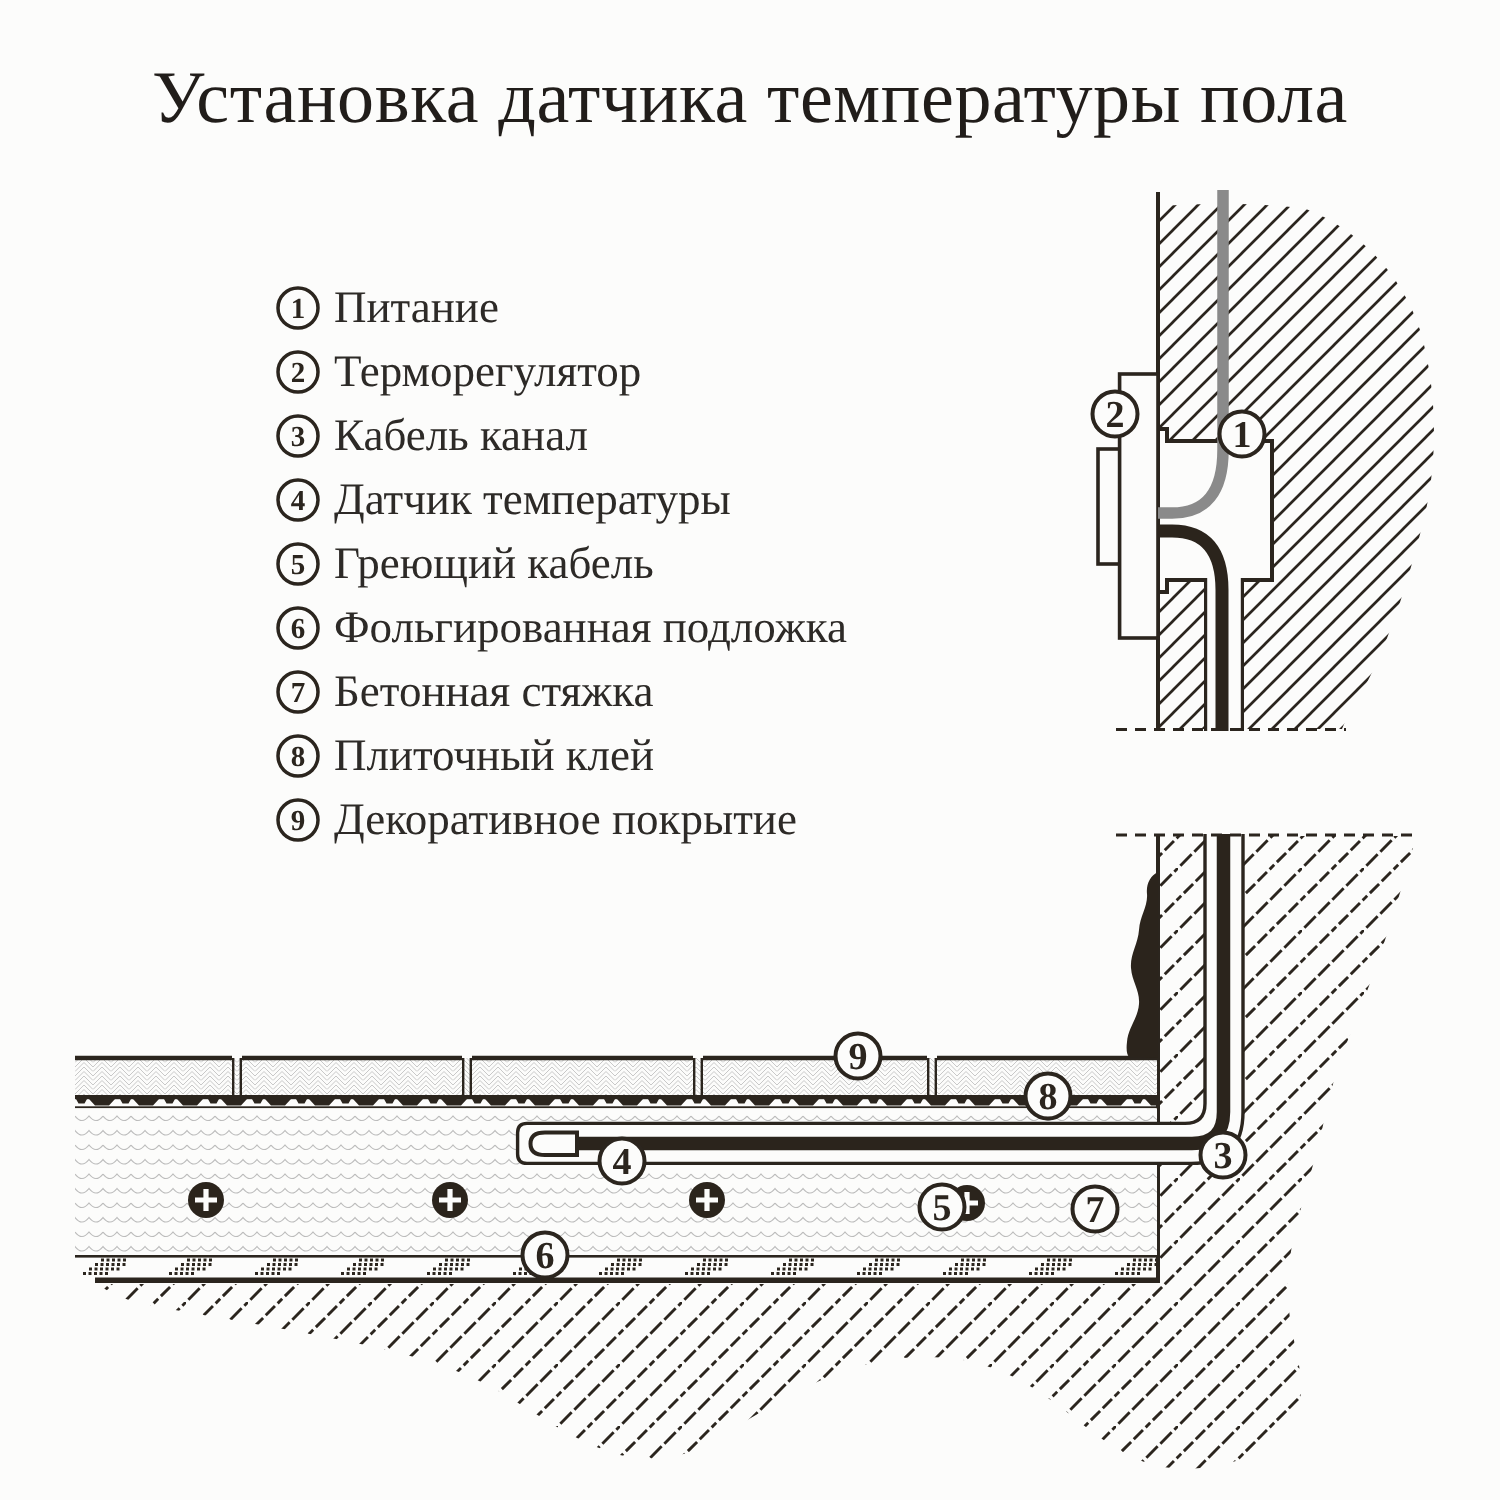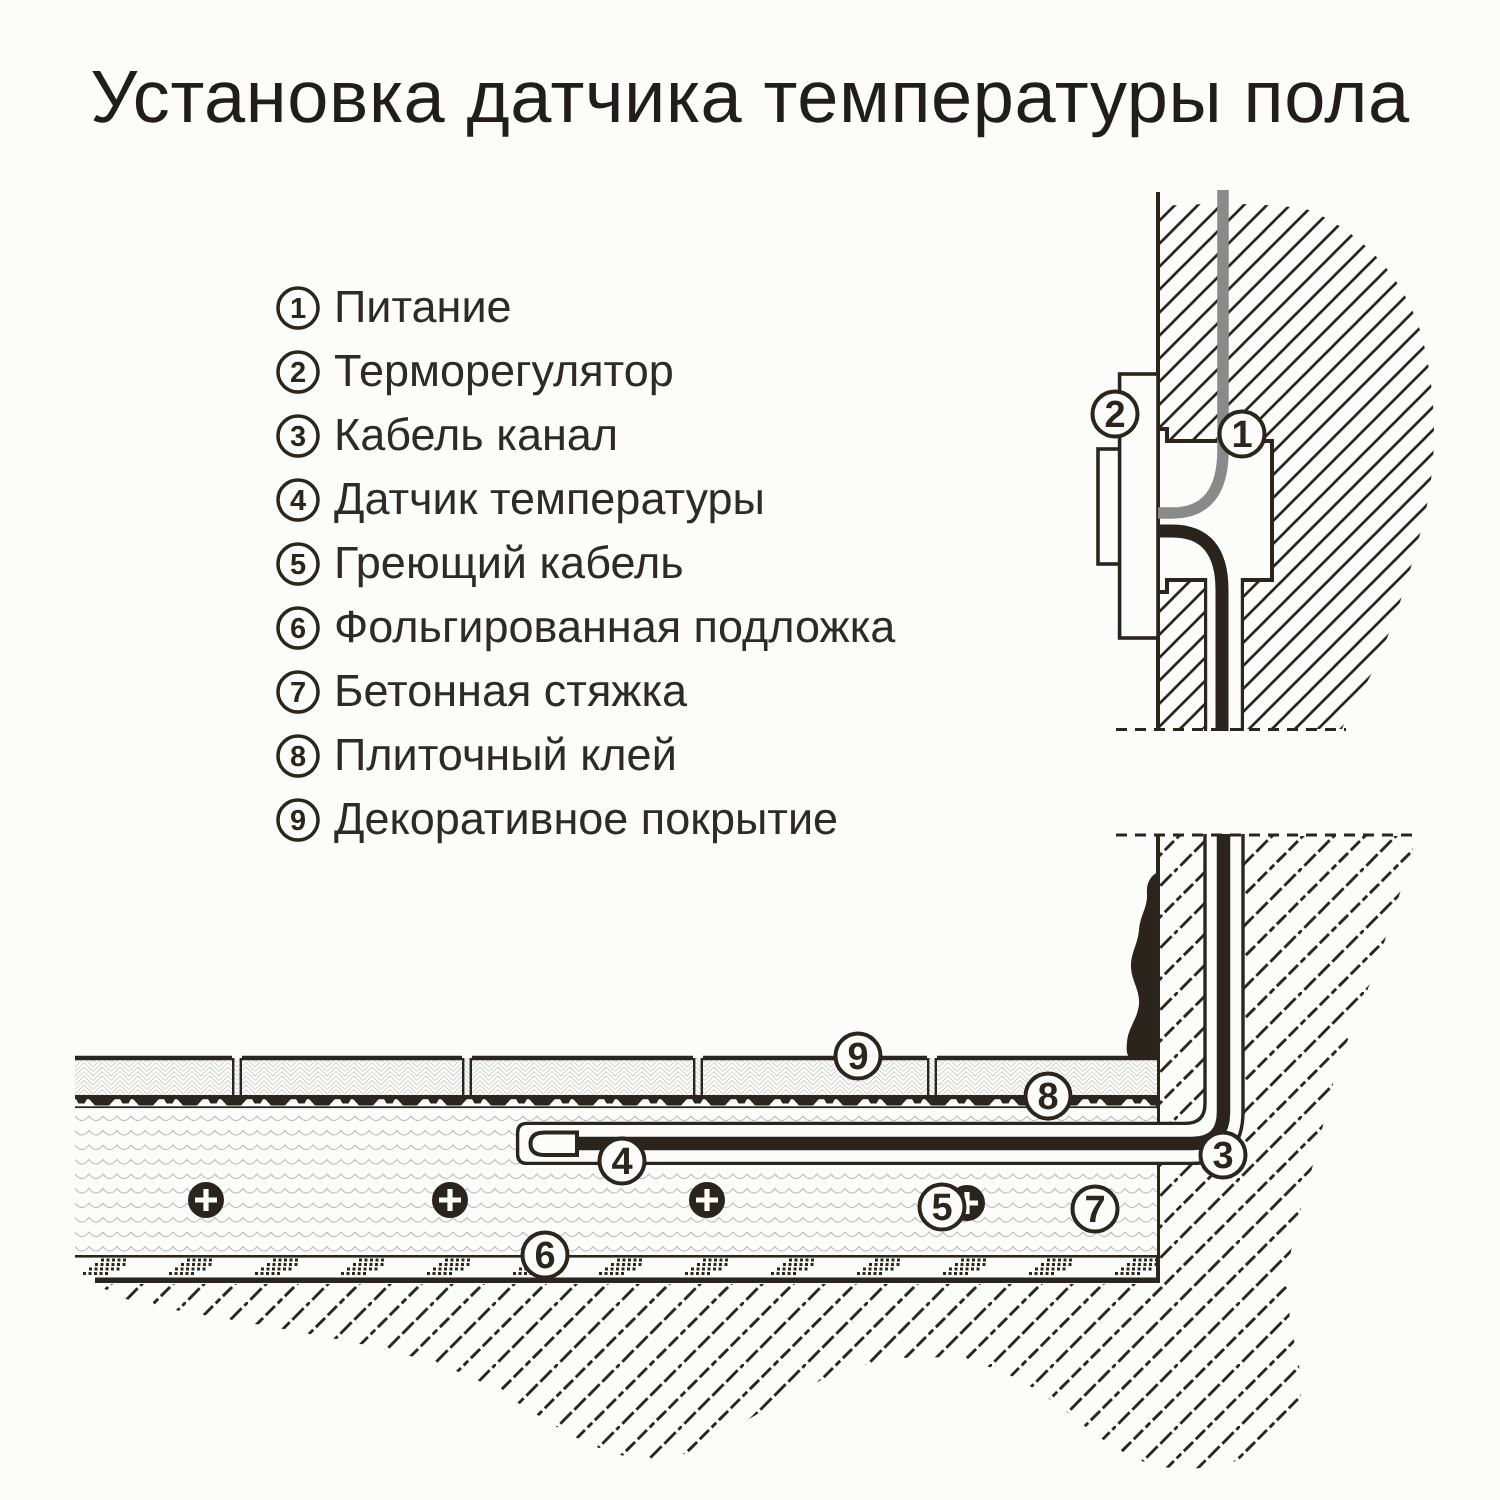--- a/index.html
+++ b/index.html
@@ -1,16 +1,16 @@
 <!DOCTYPE html>
 <html><head>
 <meta charset="utf-8">
 <style>
 html,body{margin:0;padding:0;} *{-webkit-font-smoothing:antialiased;text-rendering:geometricPrecision;}
-#c{position:relative;width:1500px;height:1500px;background:#fcfcfb;font-family:Liberation Sans, sans-serif;overflow:hidden;}
+#c{position:relative;width:1500px;height:1500px;background:#fcfcfb;font-family:Liberation Serif, serif;overflow:hidden;}
 </style>
 </head>
 <body>
 <div id="c">
 <svg width="1500" height="1500" viewBox="0 0 1500 1500">
 <defs>
 <pattern id="hup" width="23" height="23" patternUnits="userSpaceOnUse">
   <path d="M0 23 L23 0 M-6 6 L6 -6 M17 29 L29 17" stroke="#2b251e" stroke-width="2.7" fill="none"></path>
 </pattern>
 <pattern id="hlow" width="62" height="62" patternUnits="userSpaceOnUse">

